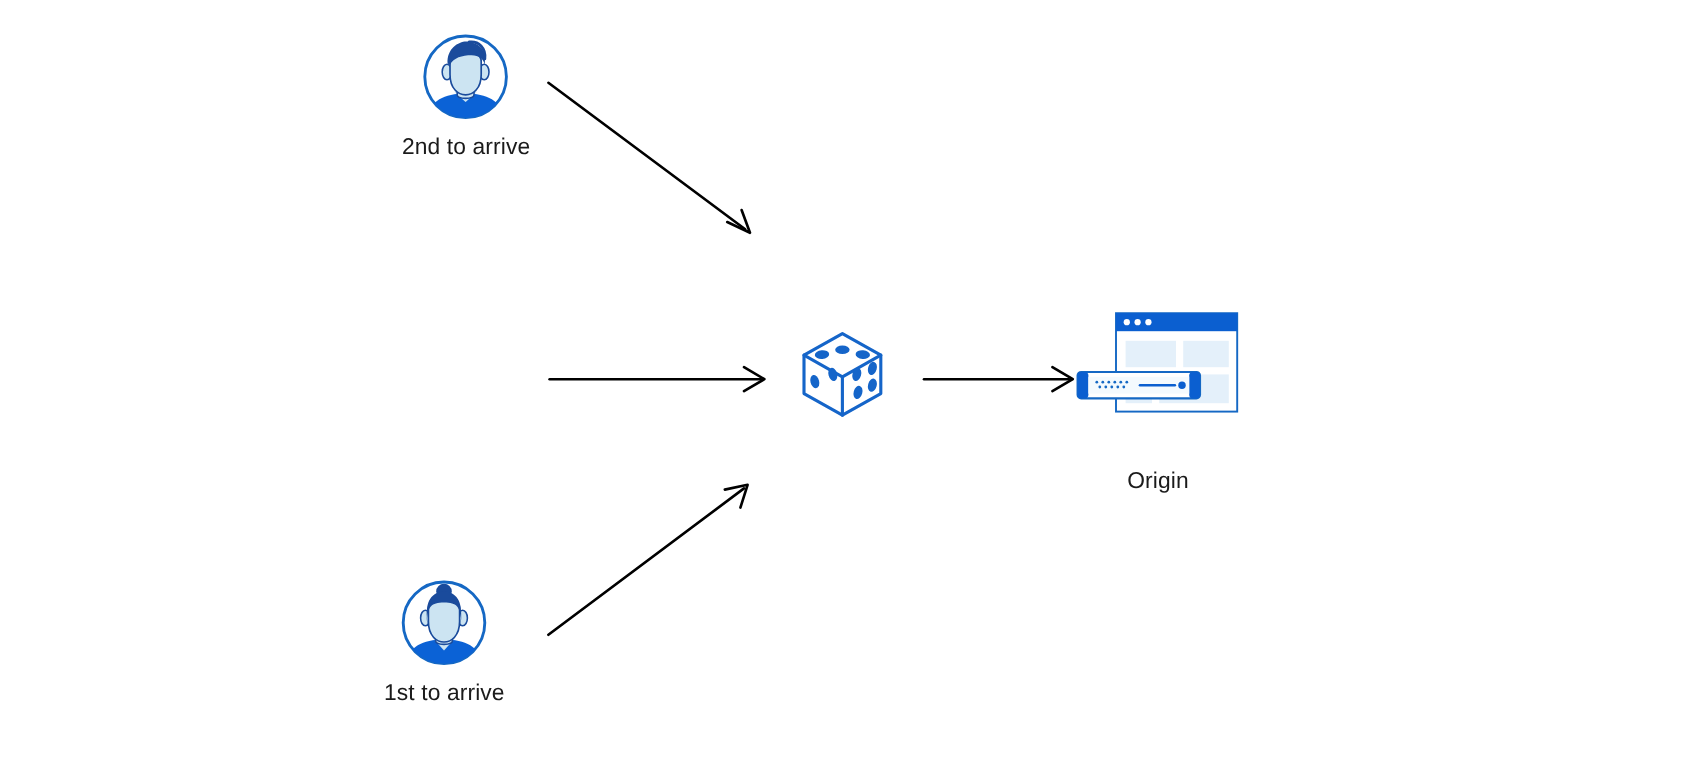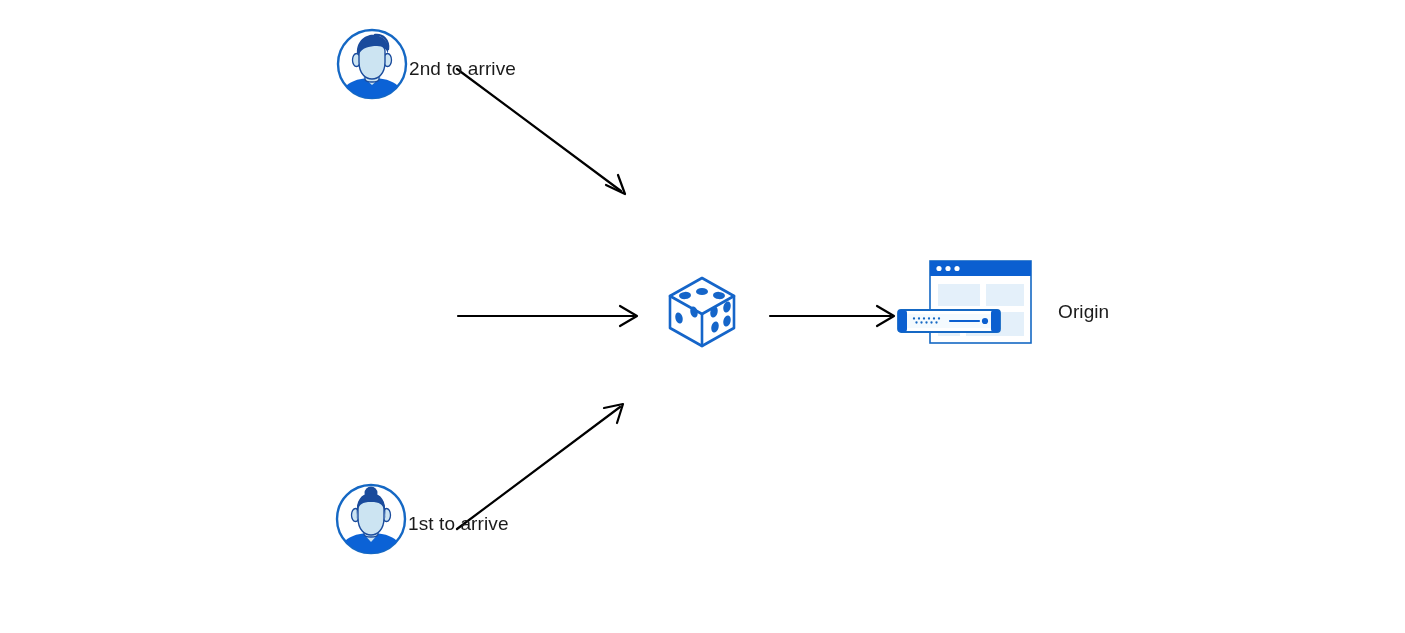--- a/index.html
+++ b/index.html
@@ -13,21 +13,21 @@
   #canvas {
     position: relative;
     width: 1405px;
     height: 633px;
     background: #ffffff;
     overflow: hidden;
   }
   .node {
     position: absolute;
     display: flex;
-    flex-direction: row;
+    flex-direction: column;
     align-items: center;
   }
   .node-label {
     font-family: "Liberation Sans", sans-serif;
     font-size: 19px;
     color: #1b1b1b;
     line-height: 1.2;
     white-space: nowrap;
     margin-top: 11px;
     letter-spacing: 0.1px;
@@ -105,21 +105,21 @@
 
           <path d="M22 26 C21 12 34 6 40 8 C52 10 54 18 53 27 C52 22 48 19 42 19 C34 19 27 21 24 27 Z" fill="#1a4b9c"></path>
           <path d="M40 8 C48 7 54 13 53 22" fill="none" stroke="#1a4b9c" stroke-width="2.4" stroke-linecap="round"></path>
         </g>
       </svg>
     </div>
     <div class="node-label">2nd to arrive</div>
   </div>
 
 
-  <div class="node" style="left:334px; top:482px;">
+  <div class="node" style="left:320px; top:482px;">
     <div class="avatar-wrap">
       <svg viewBox="0 0 74 74" width="74" height="74">
         <defs>
           <clipPath id="clip1st">
               <circle cx="37" cy="37" r="34"></circle>
             </clipPath>
         </defs>
         <circle cx="37" cy="37" r="34" fill="#ffffff" stroke="#1568c4" stroke-width="2.4"></circle>
         <g clip-path="url(#clip1st)">
           <path d="M4 74 C6 58 18 51 37 51 C56 51 68 58 70 74 Z" fill="#0b62d6"></path>

